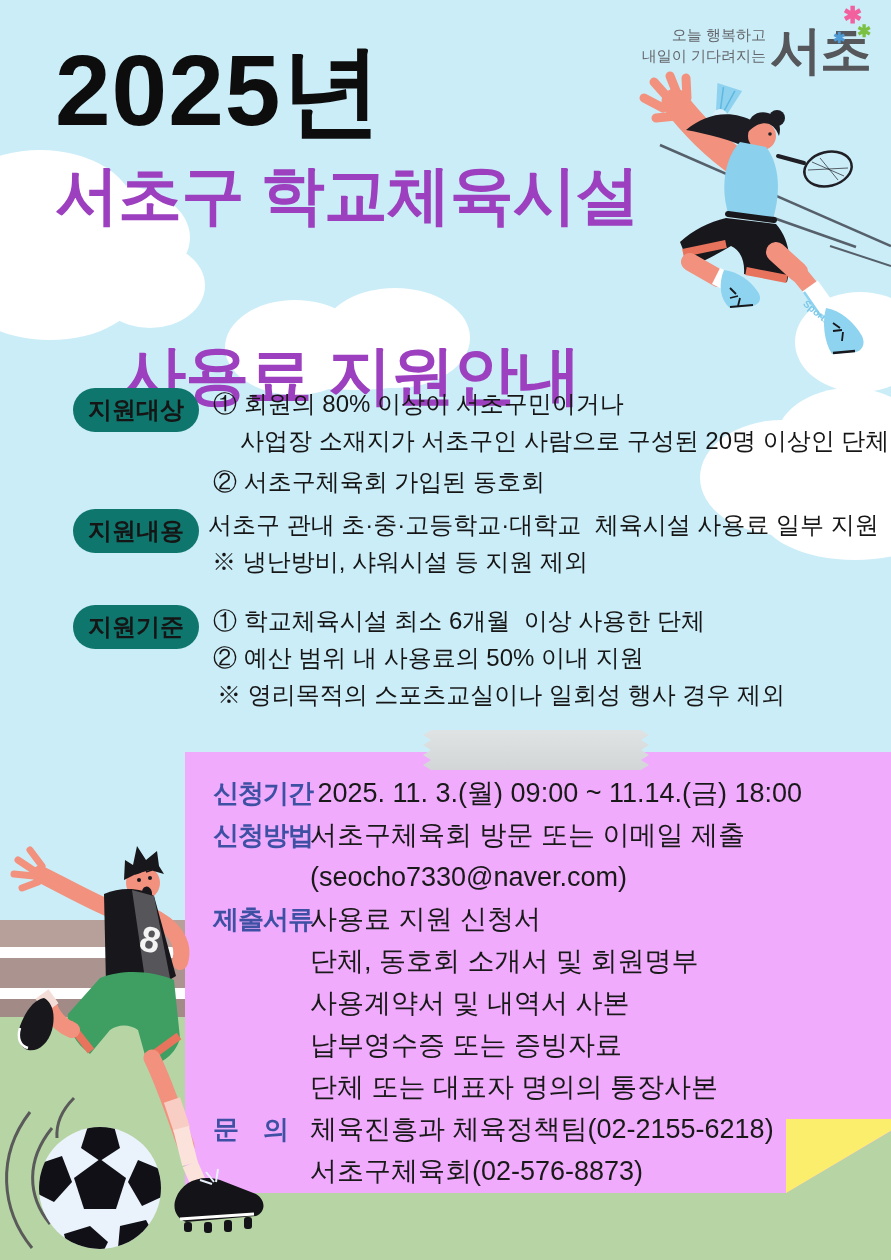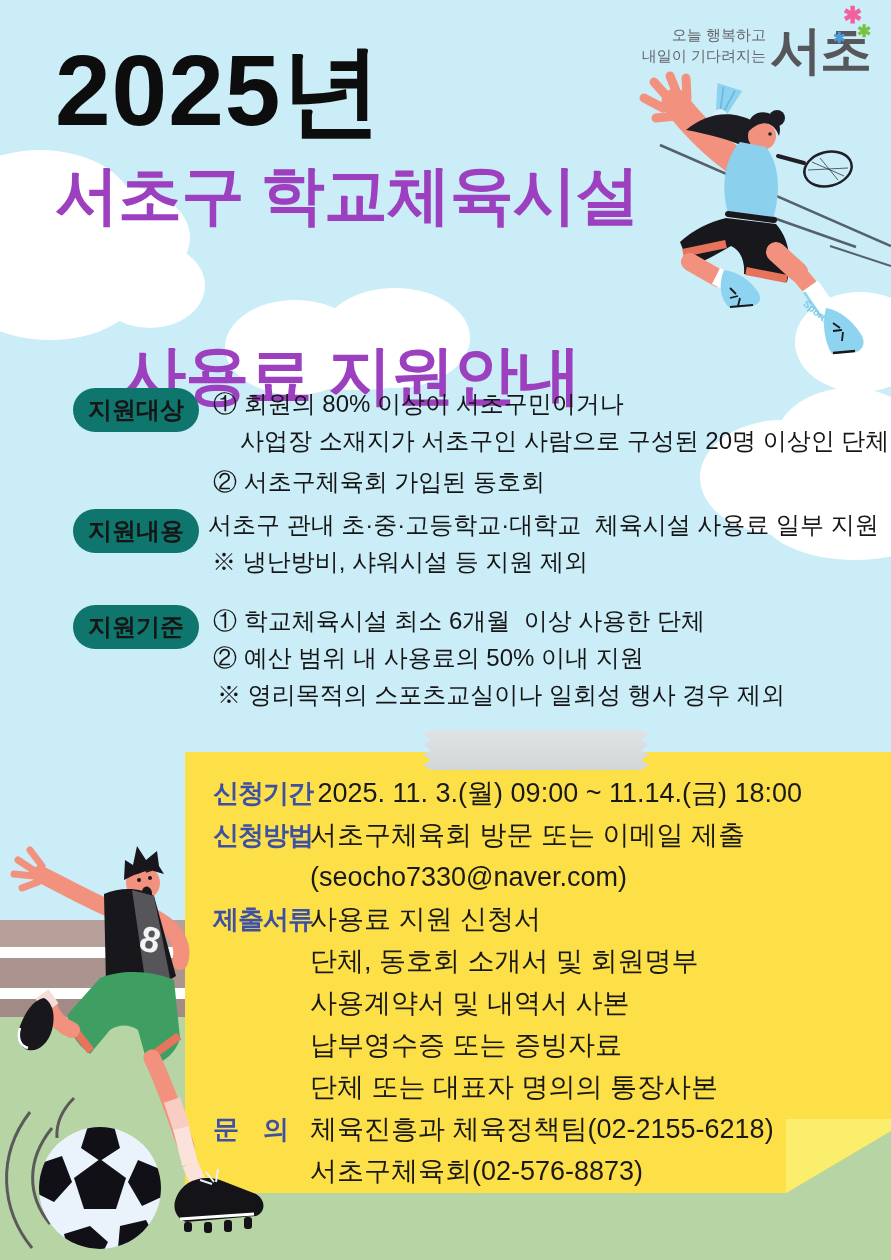--- a/index.html
+++ b/index.html
@@ -35,21 +35,21 @@
   .note-indent{margin-left:4px;}
 
   
   #bleachers{position:absolute;left:0;top:920px;width:891px;height:97px;z-index:2;
     background:linear-gradient(180deg,#b79f9a 0 27px,#ffffff 27px 38px,#ab948f 38px 68px,
                #ffffff 68px 79px,#a28b86 79px 97px);}
   #grass{position:absolute;left:0;top:1017px;width:891px;height:243px;background:#b7d4a4;z-index:2;}
 
   
   #infoBox{position:absolute;left:185px;top:752px;width:706px;height:441px;
-           background:#fde047;z-index:3;}
+           background:#f0abfc;z-index:3;}
   #foldCut{position:absolute;left:786px;top:1131px;width:105px;height:62px;background:#b7d4a4;
            clip-path:polygon(100% 0,100% 100%,0 100%);z-index:4;}
   #fold{position:absolute;left:786px;top:1119px;width:105px;height:74px;background:#fcee6d;
         clip-path:polygon(0 0,100% 0,100% 16%,0 100%);z-index:4;}
   #tape{position:absolute;left:423px;top:730px;width:226px;height:40px;z-index:5;
         background:linear-gradient(180deg,#e0e3e3,#d2d6d6);
         clip-path:polygon(8px 0,218px 0,226px 5px,218px 10px,226px 15px,218px 20px,226px 25px,
                   218px 30px,226px 35px,218px 40px,8px 40px,0 35px,8px 30px,0 25px,8px 20px,
                   0 15px,8px 10px,0 5px);}
   #infoContent{position:absolute;left:28px;top:20px;right:12px;}

